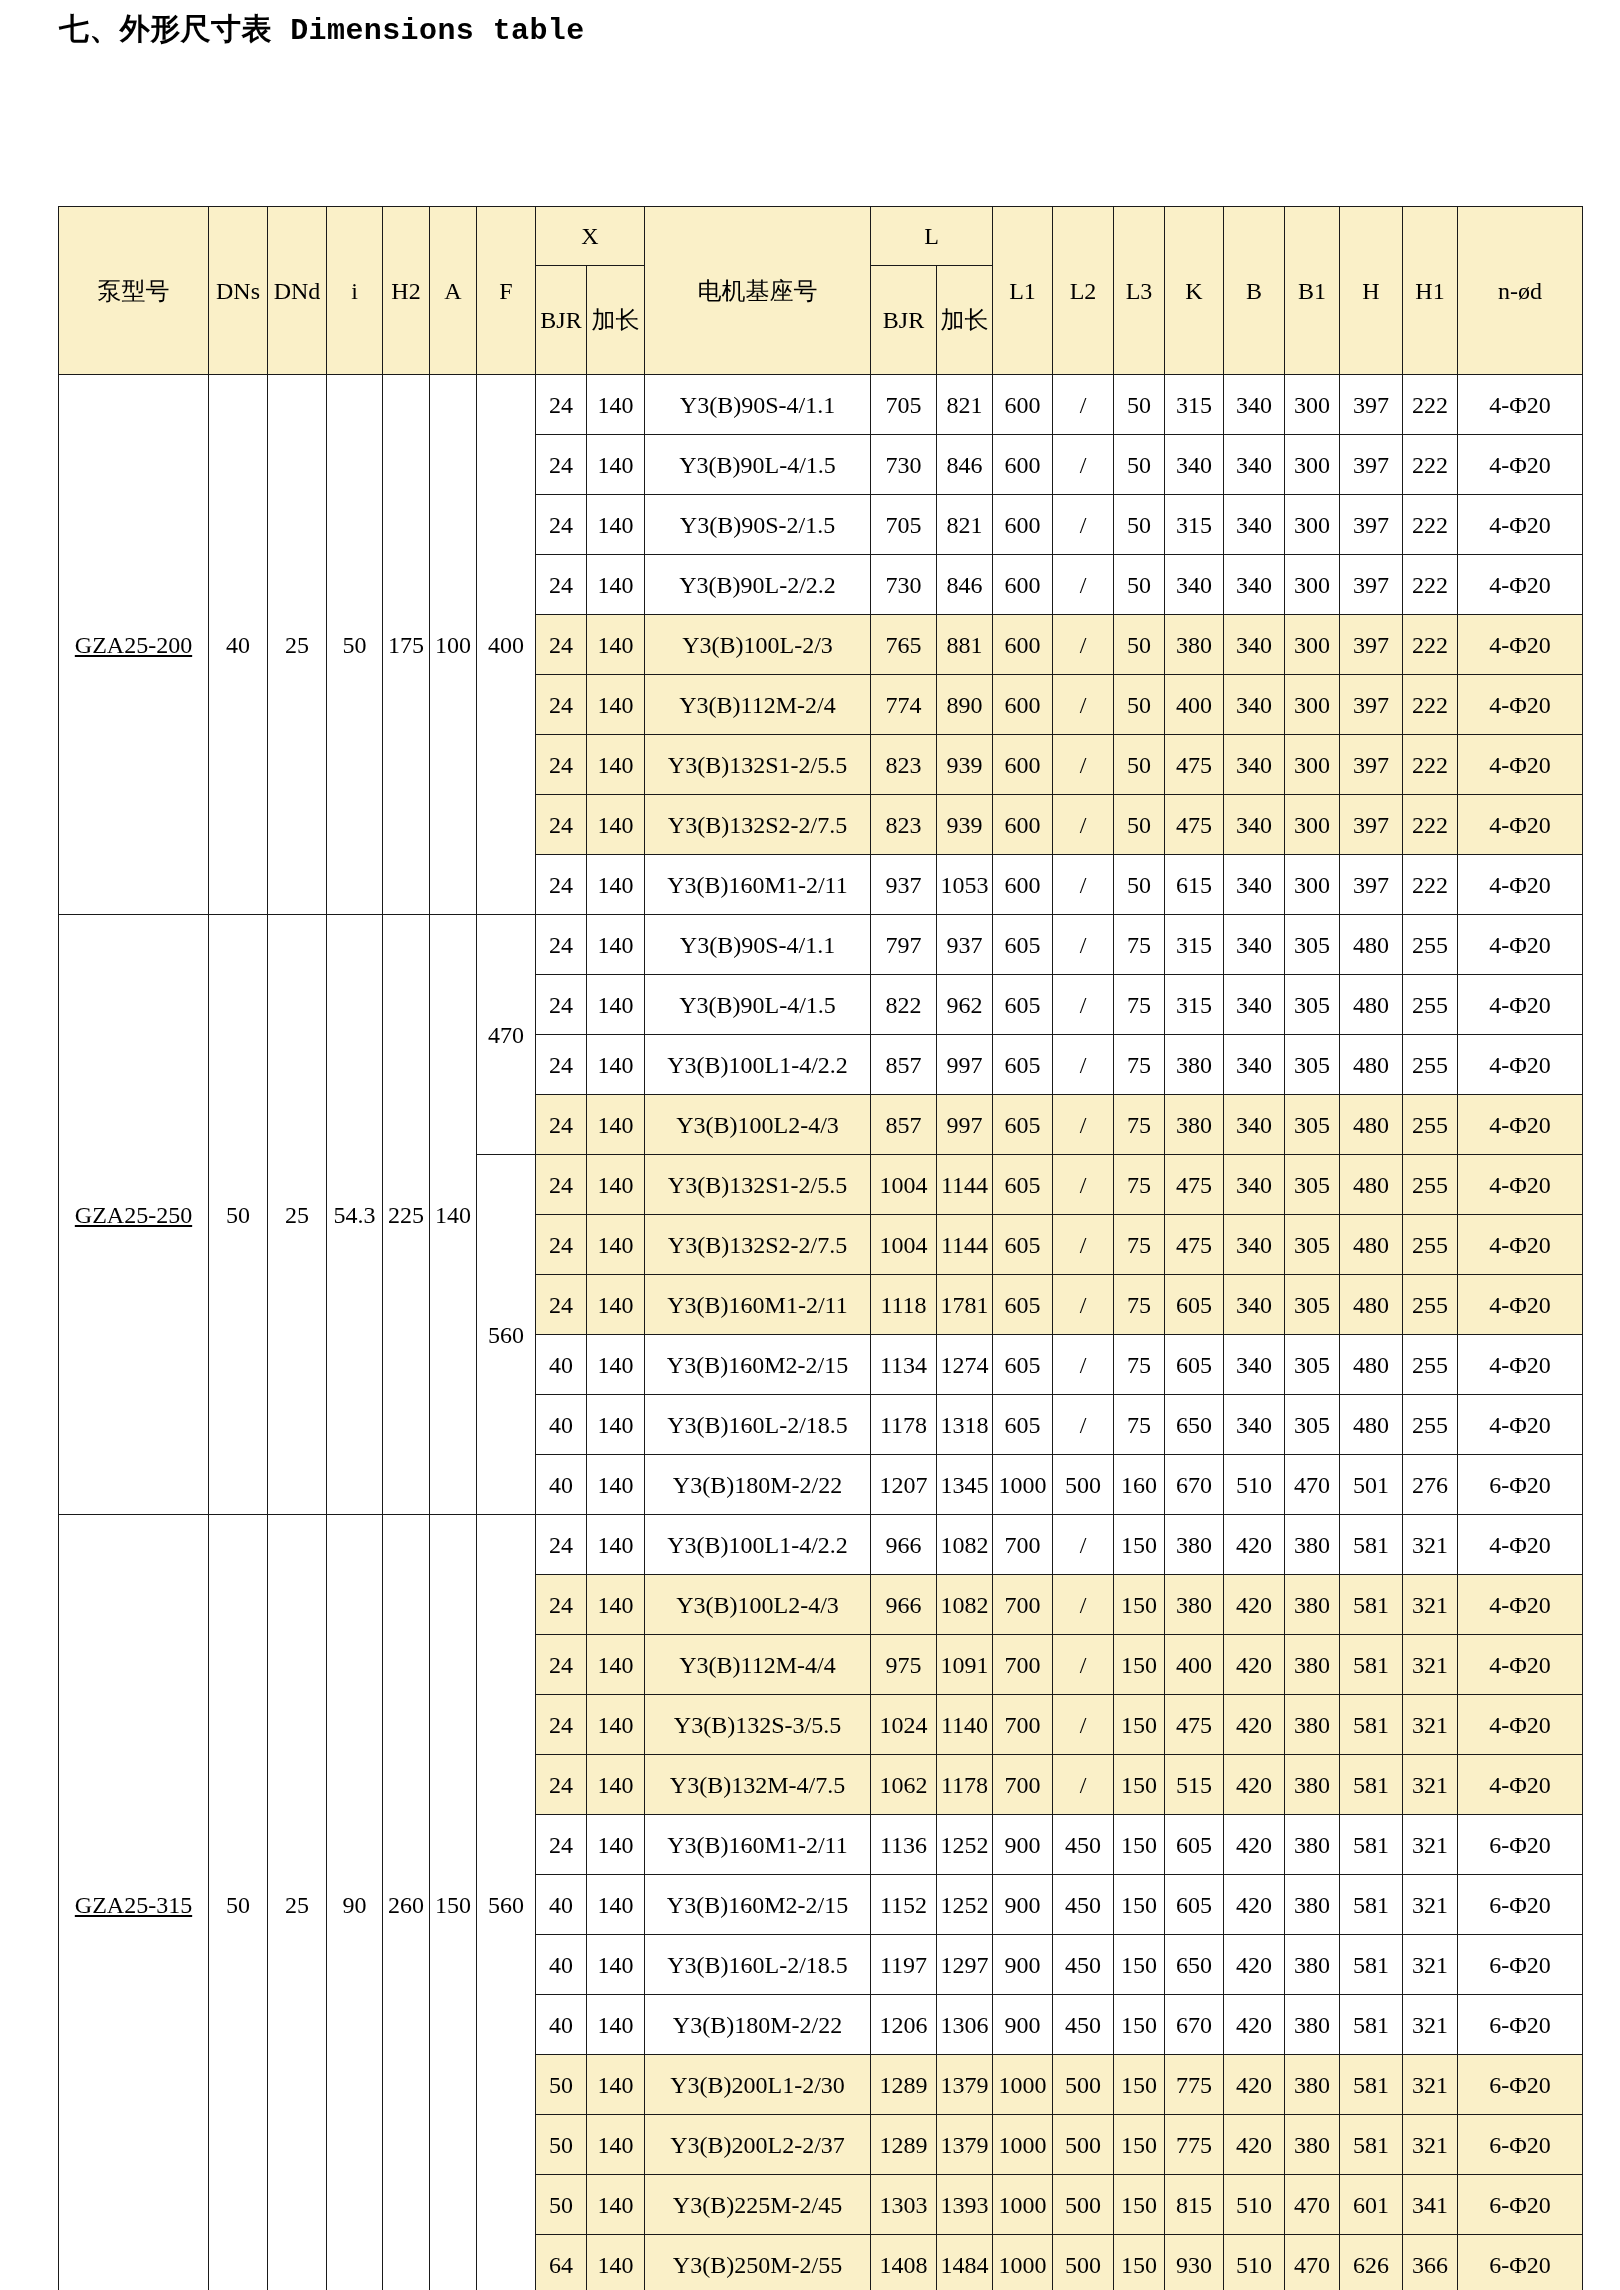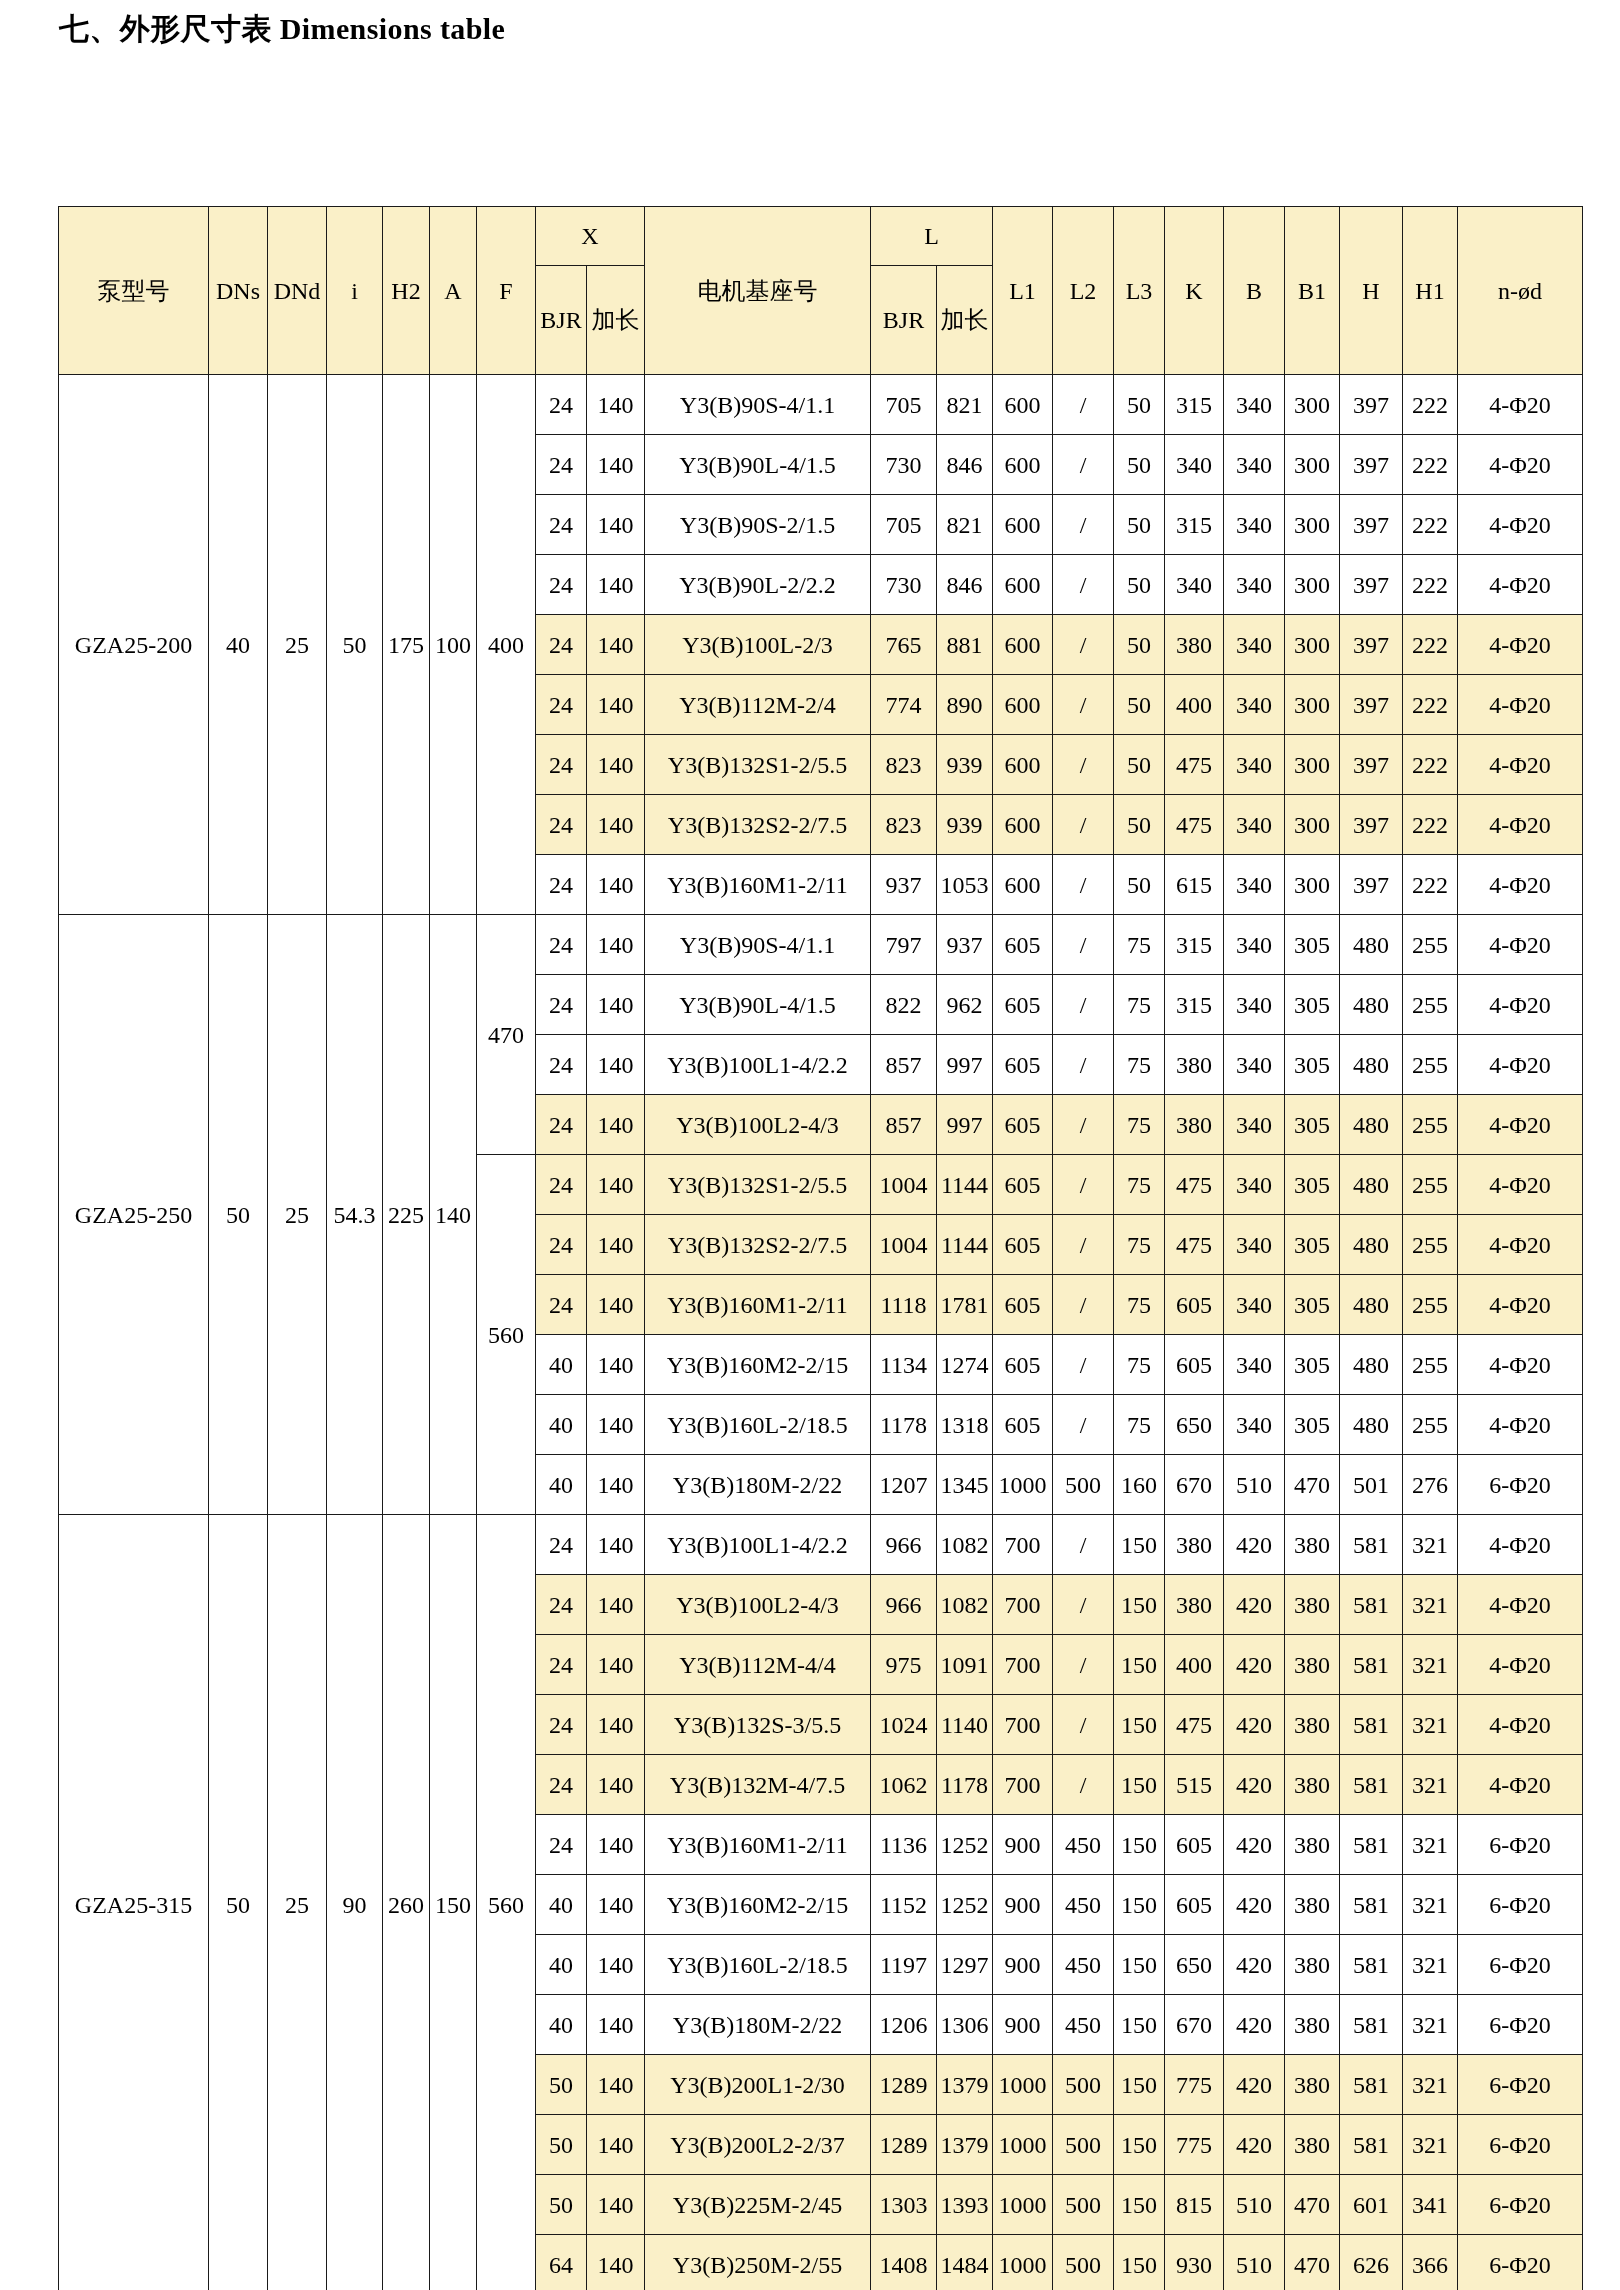--- a/index.html
+++ b/index.html
@@ -11,20 +11,21 @@
     color: #000;
     position: relative;
   }
   .page-title {
     position: absolute;
     left: 59px; top: 9px;
     font-size: 30px;
     font-weight: bold;
     letter-spacing: 0.4px;
     white-space: nowrap;
+    font-family: Liberation Mono, monospace;
   }
   table.dims {
     position: absolute;
     left: 58px; top: 206px;
     width: 1522px;
     border-collapse: collapse;
     table-layout: fixed;
   }
   table.dims th, table.dims td {
     border: 1.8px solid var(--border, #000);
@@ -36,21 +37,21 @@
     line-height: 1.25;
     background: #ffffff;
     overflow: hidden;
   }
   table.dims thead th { background: var(--hl, #FAF0C8); }
   table.dims td.hl { background: var(--hl, #FAF0C8); }
   thead tr.tier1 { height: 59px; }
   thead tr.tier2 { height: 109px; }
   tbody tr { height: 60px; }
   th.narrow-wrap { padding: 0 13.4px; word-break: break-all; }
-  td.model-cell { font-size: 24px; }
+  td.model-cell { font-size: 24px; text-decoration: underline; }
 </style>
 </head>
 <body>
 
 <div class="page-title">七、外形尺寸表  Dimensions table</div>
 
 <table class="dims">
   <colgroup>
     <col style="width:150px">
       <col style="width:59px">

